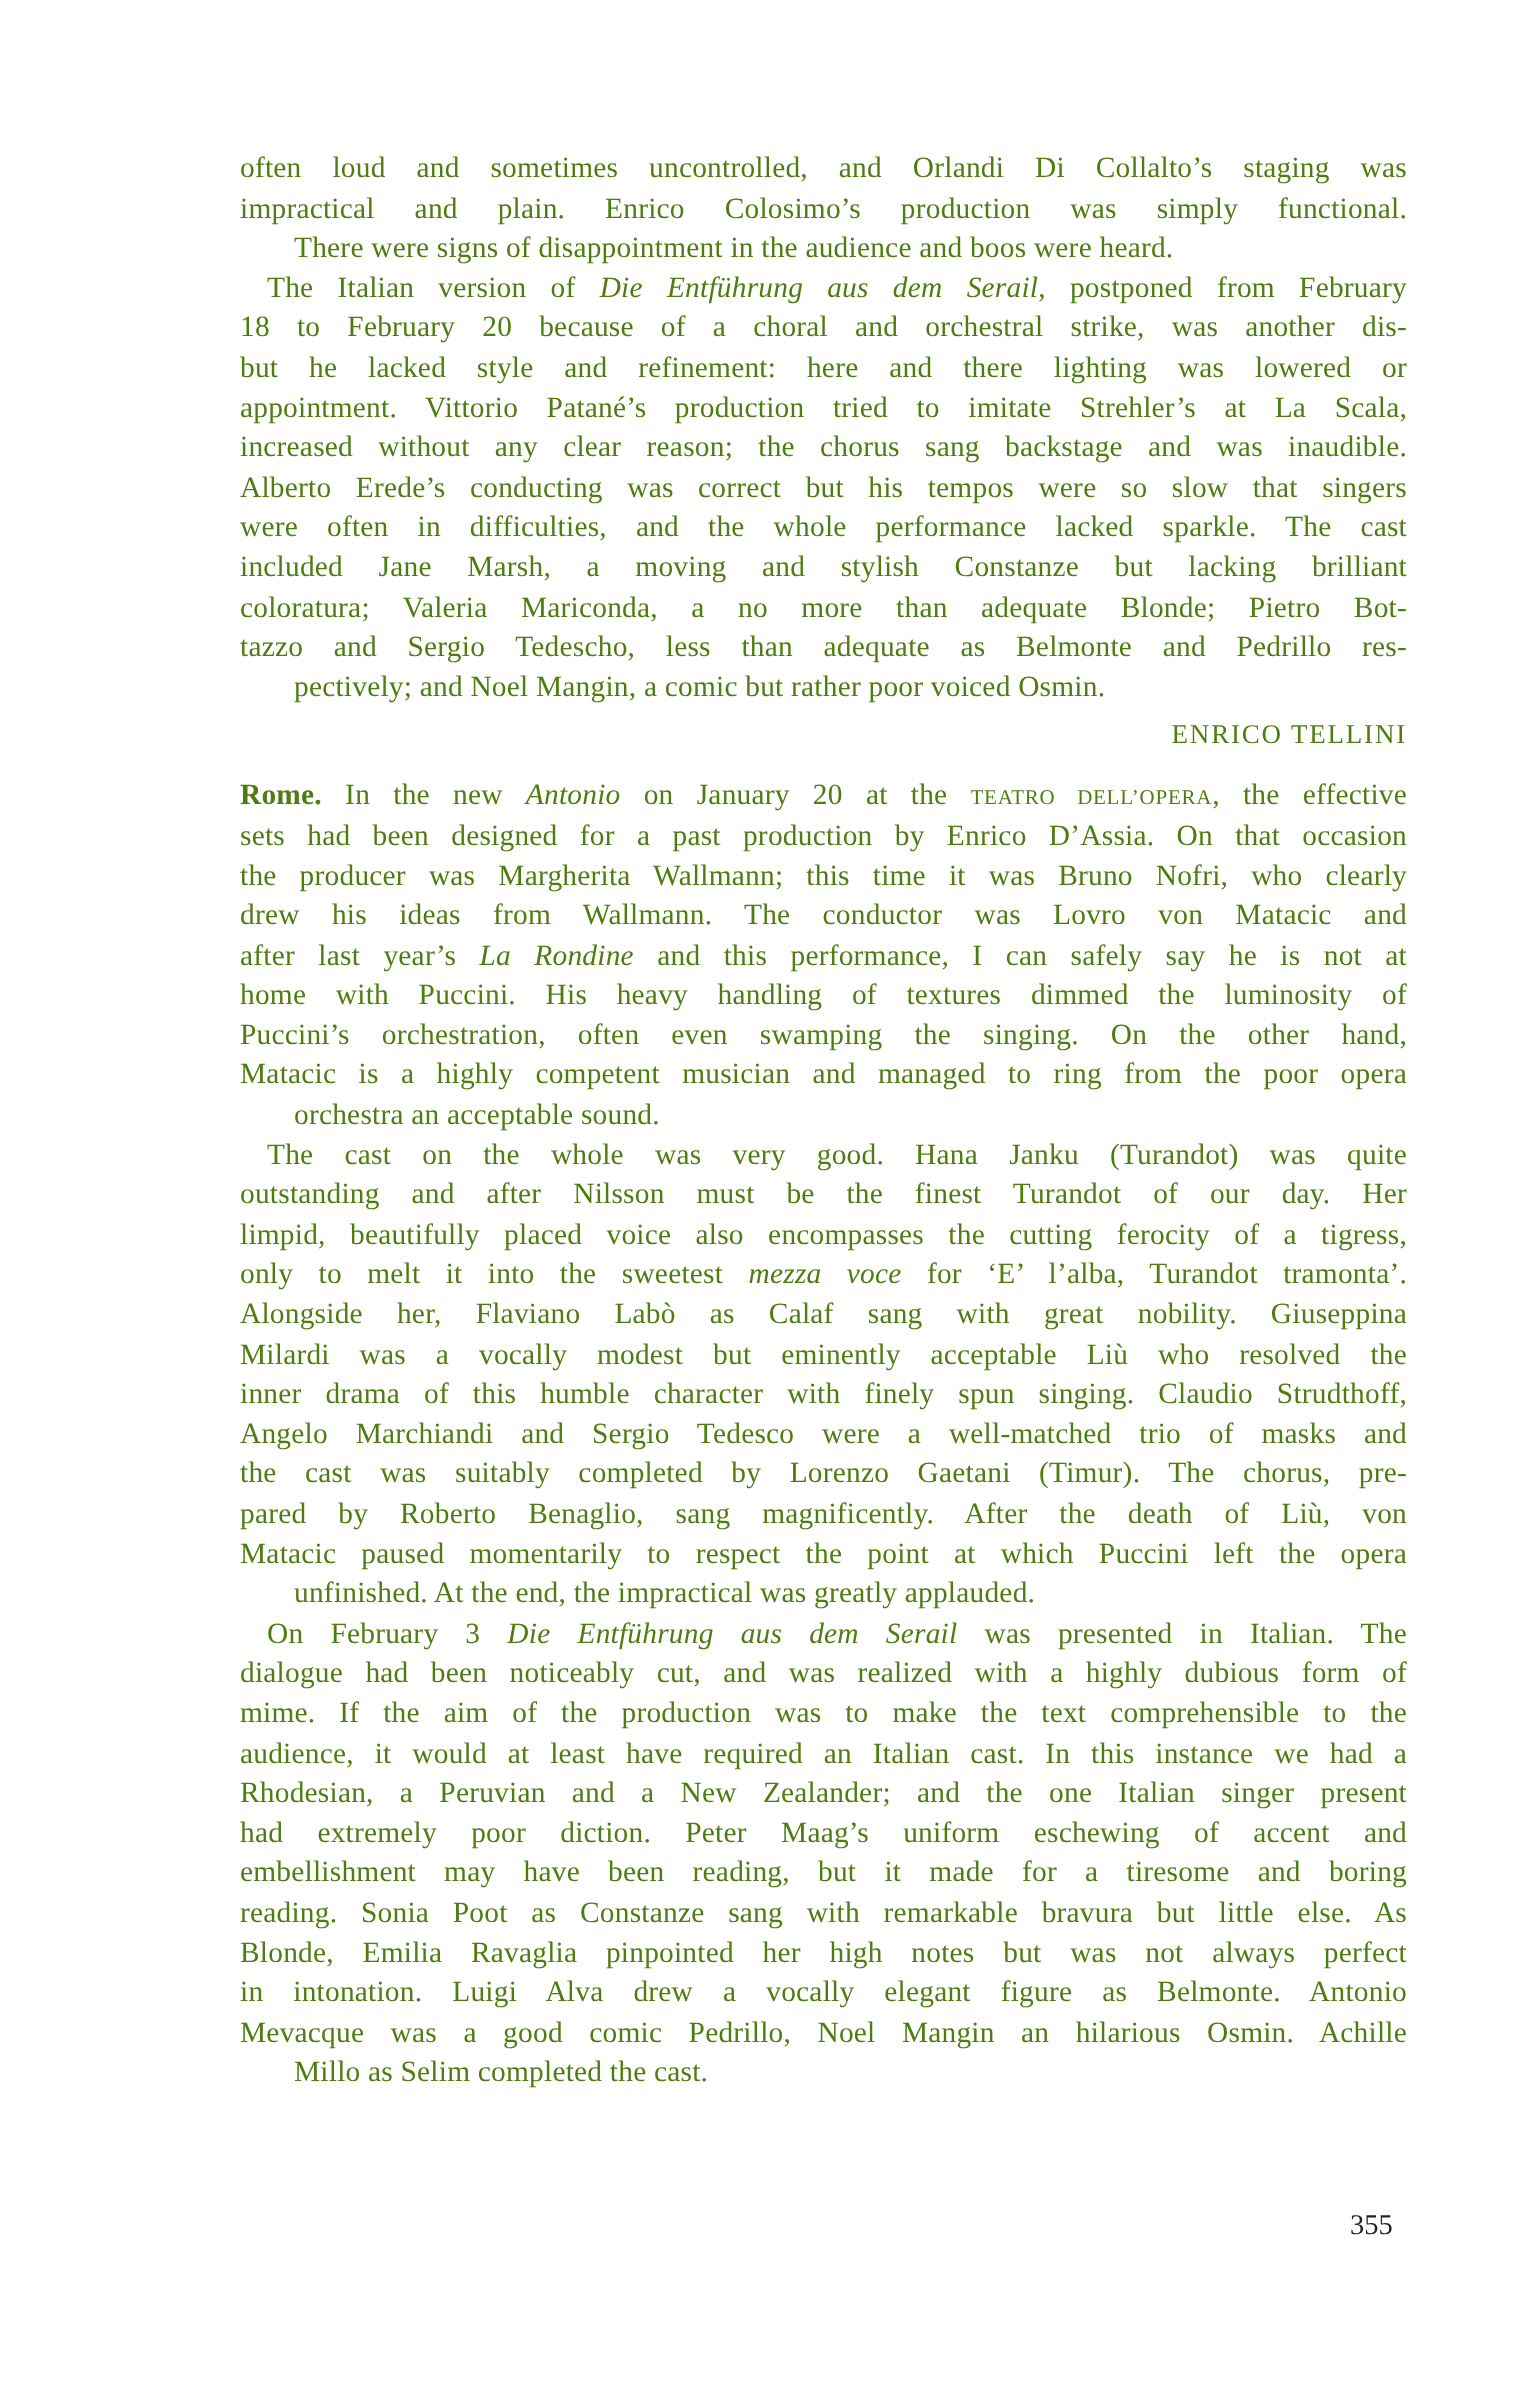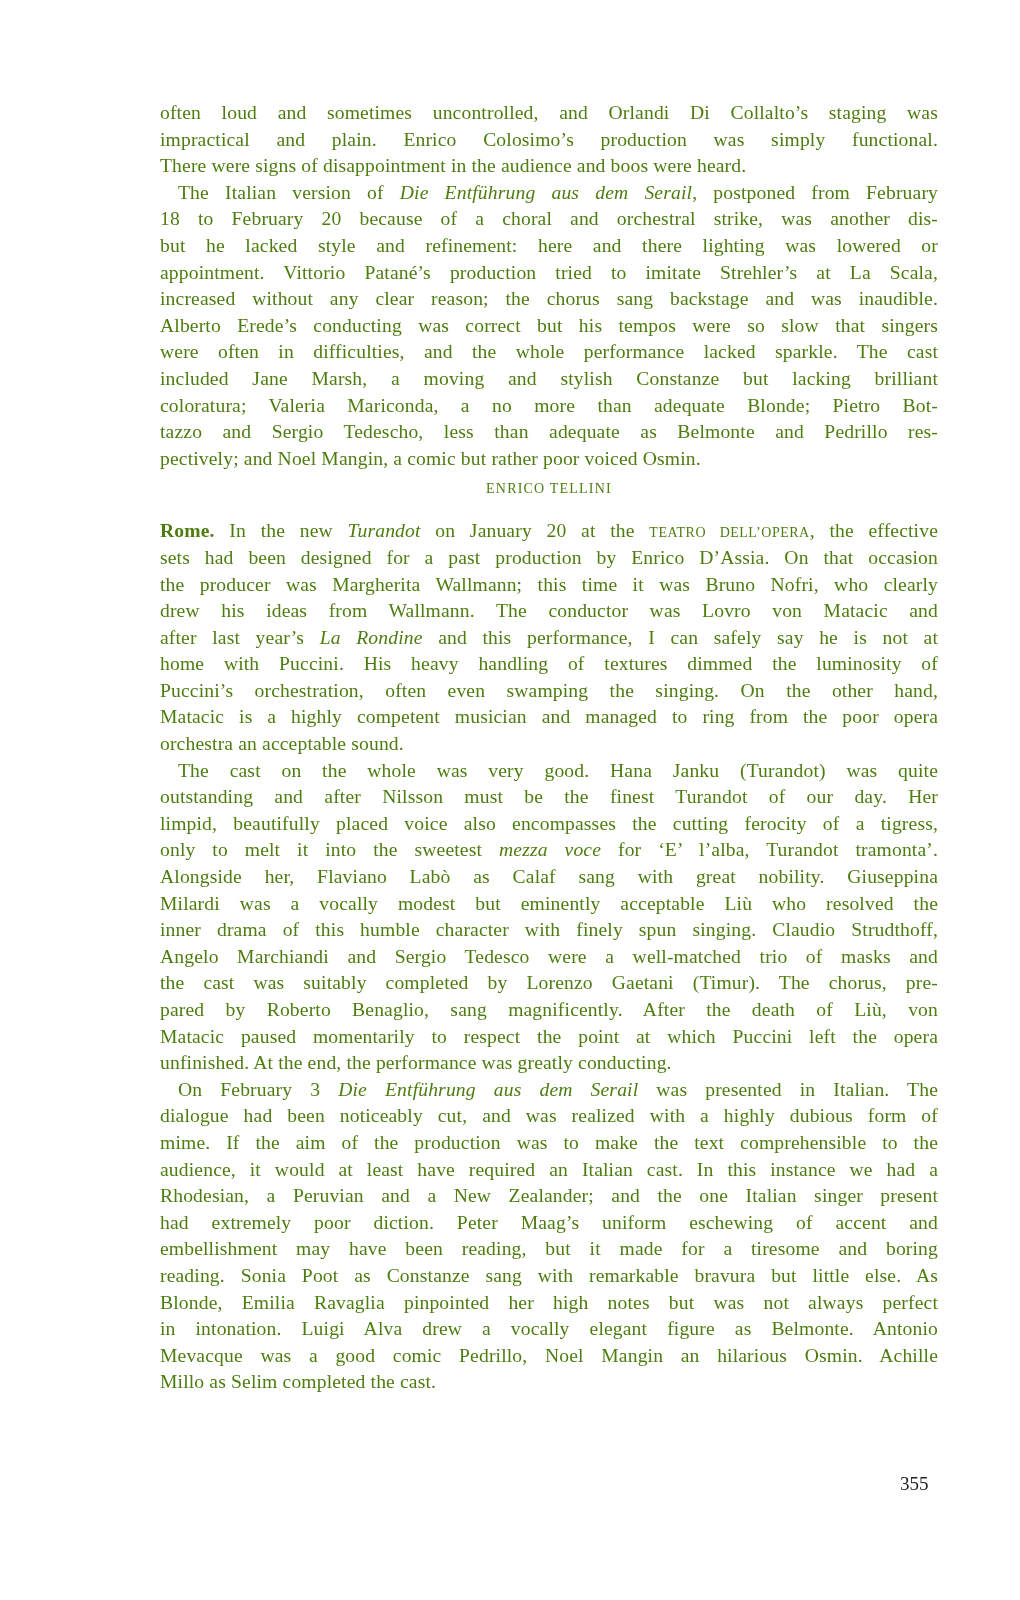--- a/index.html
+++ b/index.html
@@ -4,23 +4,23 @@
 <style>
   html, body { margin: 0; padding: 0; background: #ffffff; }
   body { width: 1020px; height: 1600px; position: relative; overflow: hidden; }
   .page {
     position: absolute; left: 160px; top: 100px; width: 778px;
     font-family: "Liberation Serif", "DejaVu Serif", serif;
     font-size: 19.6px; line-height: 26.6px; color: #4d7c0f;
     text-align: justify; letter-spacing: 0.15px;
   }
   .line { display: block; white-space: nowrap; text-align: justify; text-align-last: justify; height: 26.6px; }
-  .line.last { text-align-last: left; }
+  .line.last { text-align-last: left; margin-left: 36px; }
   .indent { padding-left: 18px; }
-  .sig { text-align: center; font-size: 14px; letter-spacing: 1.2px; margin-top: 4px; height: 26px; }
+  .sig { text-align: right; font-size: 18px; letter-spacing: 1.2px; margin-top: 4px; height: 26px; }
   .gap { height: 16px; }
   .sc { font-size: 14px; letter-spacing: 0.5px; margin-top: 27px; }
   i { font-style: italic; }
   b { font-weight: bold; }
   .folio { position: absolute; left: 900px; top: 1473px; font-family: "Liberation Serif", serif; font-size: 19px; color: #222; text-align: right; }
 </style>
 </head>
 <body>
 
 <div class="page">
@@ -39,21 +39,21 @@
     <span class="line">were often in difficulties, and the whole performance lacked sparkle. The cast</span>
     <span class="line">included Jane Marsh, a moving and stylish Constanze but lacking brilliant</span>
     <span class="line">coloratura; Valeria Mariconda, a no more than adequate Blonde; Pietro Bot-</span>
     <span class="line">tazzo and Sergio Tedescho, less than adequate as Belmonte and Pedrillo res-</span>
     <span class="line last">pectively; and Noel Mangin, a comic but rather poor voiced Osmin.</span>
   </div>
   <div class="sig">ENRICO TELLINI</div>
   <div class="gap"></div>
 
   <div>
-    <span class="line"><b>Rome.</b><span> In the new </span><i>Turandot</i><span> on January 20 at the </span><span class="sc">TEATRO DELL’OPERA</span><span>, the effective</span></span>
+    <span class="line"><b>Rome.</b><span> In the new </span><i>Antonio</i><span> on January 20 at the </span><span class="sc">TEATRO DELL’OPERA</span><span>, the effective</span></span>
     <span class="line">sets had been designed for a past production by Enrico D’Assia. On that occasion</span>
     <span class="line">the producer was Margherita Wallmann; this time it was Bruno Nofri, who clearly</span>
     <span class="line">drew his ideas from Wallmann. The conductor was Lovro von Matacic and</span>
     <span class="line"><span>after last year’s </span><i>La Rondine</i><span> and this performance, I can safely say he is not at</span></span>
     <span class="line">home with Puccini. His heavy handling of textures dimmed the luminosity of</span>
     <span class="line">Puccini’s orchestration, often even swamping the singing. On the other hand,</span>
     <span class="line">Matacic is a highly competent musician and managed to ring from the poor opera</span>
     <span class="line last">orchestra an acceptable sound.</span>
   </div>
 
@@ -62,21 +62,21 @@
     <span class="line">outstanding and after Nilsson must be the finest Turandot of our day. Her</span>
     <span class="line">limpid, beautifully placed voice also encompasses the cutting ferocity of a tigress,</span>
     <span class="line"><span>only to melt it into the sweetest </span><i>mezza voce</i><span> for ‘E’ l’alba, Turandot tramonta’.</span></span>
     <span class="line">Alongside her, Flaviano Labò as Calaf sang with great nobility. Giuseppina</span>
     <span class="line">Milardi was a vocally modest but eminently acceptable Liù who resolved the</span>
     <span class="line">inner drama of this humble character with finely spun singing. Claudio Strudthoff,</span>
     <span class="line">Angelo Marchiandi and Sergio Tedesco were a well-matched trio of masks and</span>
     <span class="line">the cast was suitably completed by Lorenzo Gaetani (Timur). The chorus, pre-</span>
     <span class="line">pared by Roberto Benaglio, sang magnificently. After the death of Liù, von</span>
     <span class="line">Matacic paused momentarily to respect the point at which Puccini left the opera</span>
-    <span class="line last">unfinished. At the end, the performance was greatly conducting.</span>
+    <span class="line last">unfinished. At the end, the impractical was greatly applauded.</span>
   </div>
 
   <div>
     <span class="line indent"><span>On February 3 </span><i>Die Entführung aus dem Serail</i><span> was presented in Italian. The</span></span>
     <span class="line">dialogue had been noticeably cut, and was realized with a highly dubious form of</span>
     <span class="line">mime. If the aim of the production was to make the text comprehensible to the</span>
     <span class="line">audience, it would at least have required an Italian cast. In this instance we had a</span>
     <span class="line">Rhodesian, a Peruvian and a New Zealander; and the one Italian singer present</span>
     <span class="line">had extremely poor diction. Peter Maag’s uniform eschewing of accent and</span>
     <span class="line">embellishment may have been reading, but it made for a tiresome and boring</span>

